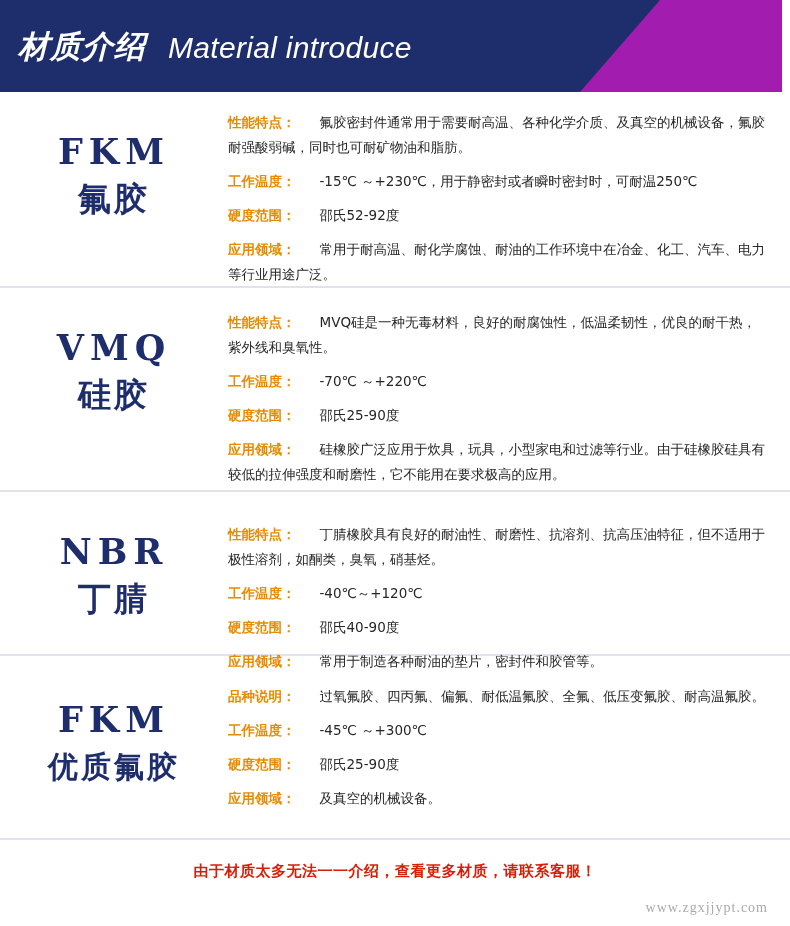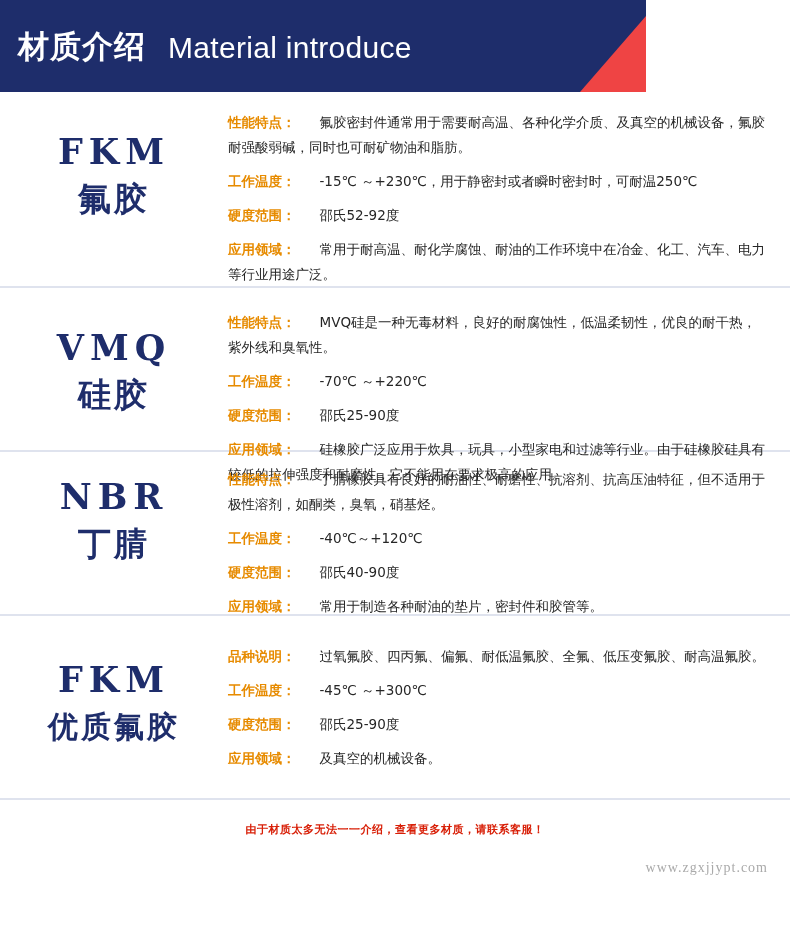--- a/index.html
+++ b/index.html
@@ -16,24 +16,25 @@
   .page {
     position: relative;
     width: 790px;
     height: 926px;
     background: #ffffff;
   }
 
   
   .header {
     position: relative;
-    width: 646px;
+    width: 782px;
     height: 92px;
-    background: #ef4444;
+    background: #a21caf;
     overflow: hidden;
+    font-style: italic;
   }
   .header-blue {
     position: absolute;
     left: 0;
     top: 0;
     width: 660px;
     height: 92px;
     background: #1e2d6b;
     clip-path: polygon(0 0, 660px 0, 580px 92px, 0 92px);
   }
@@ -119,22 +120,22 @@
     color: #e78b00;
     font-weight: bold;
   }
   .spec-value {
     color: #262626;
     margin-left: 24px;
   }
 
   
   .card.c1 { height: 196px; padding-top: 16px; }
-  .card.c2 { height: 164px; padding-top: 18px; }
-  .card.c3 { height: 164px; padding-top: 9px; }
+  .card.c2 { height: 204px; padding-top: 18px; }
+  .card.c3 { height: 164px; padding-top: 24px; }
   .card.c4 { height: 182px; padding-top: 22px; }
 
   .card.c1 .card-left { padding-top: 20px; }
   .card.c2 .card-left { padding-top: 18px; }
   .card.c3 .card-left { padding-top: 12px; }
   .card.c4 .card-left { padding-top: 18px; }
 
   .card.c1 .card-right { padding-top: 2px; }
   .card.c2 .card-right { padding-top: 4px; }
   .card.c3 .card-right { padding-top: 6px; }
@@ -143,21 +144,21 @@
   
   .footer {
     position: relative;
     height: 88px;
     border-top: 2px solid #dfe3ee;
     box-sizing: border-box;
   }
   .footer-note {
     text-align: center;
     font-family: "DejaVu Sans", sans-serif;
-    font-size: 11px;
+    font-size: 15px;
     font-weight: bold;
     color: #d81e06;
     padding-top: 22px;
     letter-spacing: 0.5px;
   }
   .footer-url {
     position: absolute;
     right: 22px;
     bottom: 10px;
     font-family: "Liberation Serif", serif;

